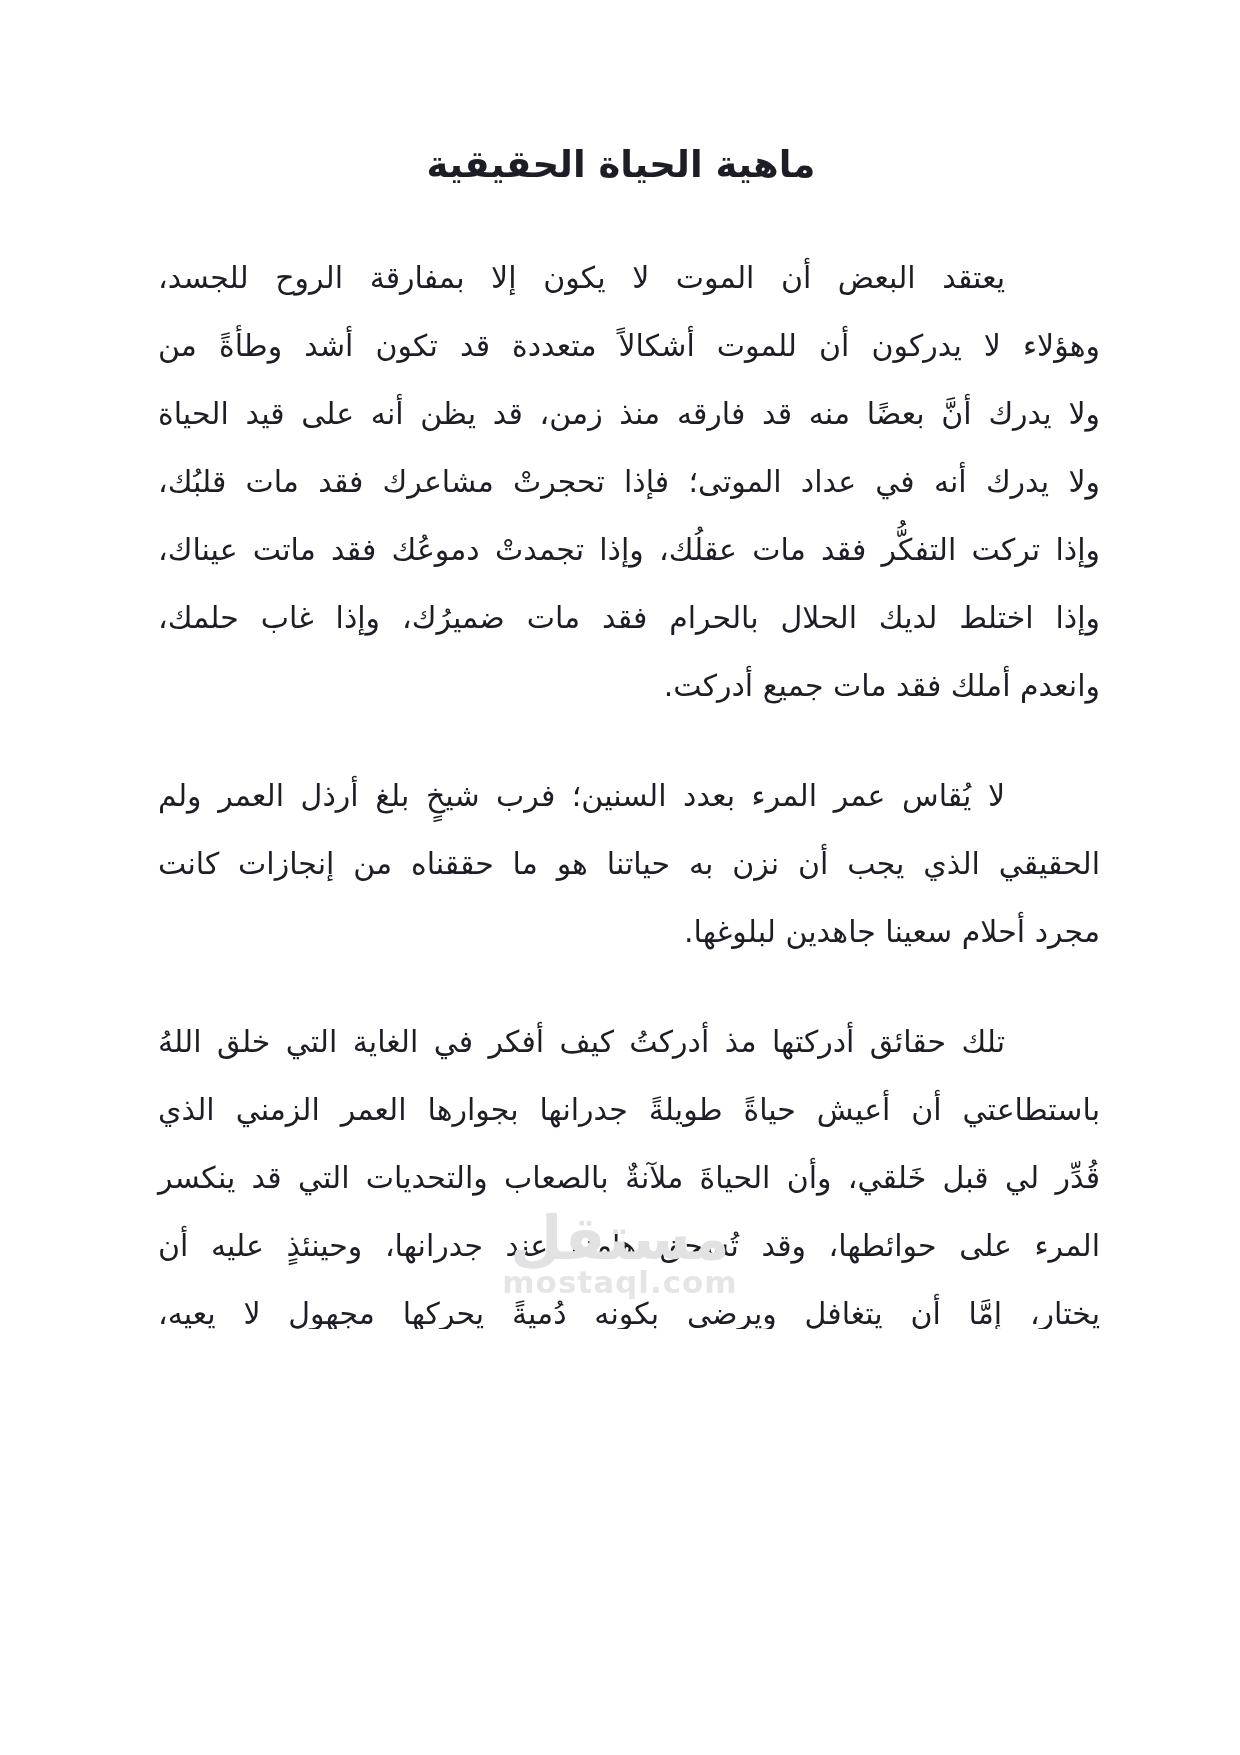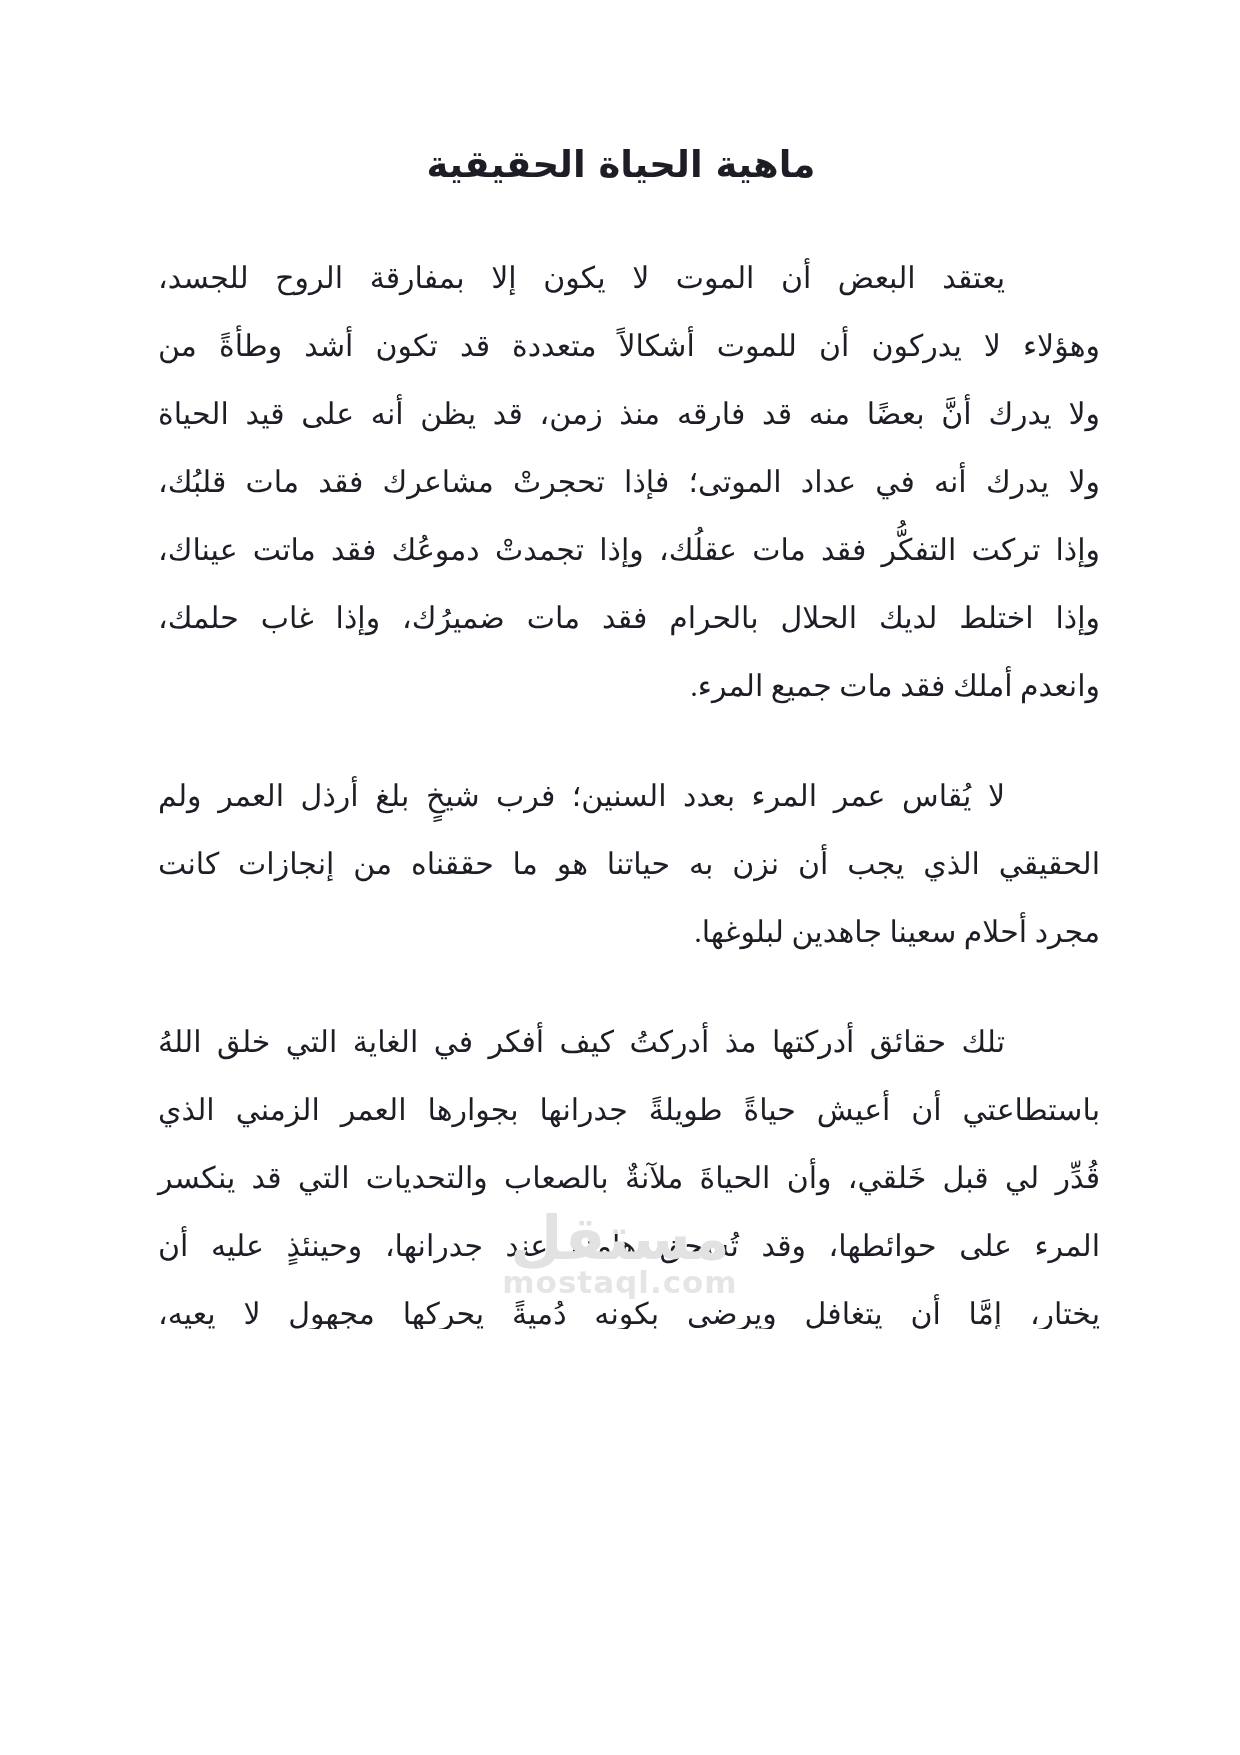--- a/index.html
+++ b/index.html
@@ -16,21 +16,21 @@
   .content { position: absolute; top: 0; right: 140px; width: 958px; }
   .doc-title {
     font-size: 37px;
     font-weight: bold;
     text-align: center;
     line-height: 66px;
     margin: 0;
     padding-top: 132px;
     padding-bottom: 46px;
   }
-  .para { margin: 0 0 42px 16px; font-family: Liberation Serif, serif; }
+  .para { margin: 0 0 42px 16px; }
   .line {
     font-size: 30px;
     line-height: 68px;
     text-align: justify;
     text-align-last: justify;
   }
   .line.first { text-indent: 95px; }
   .line.last { text-align-last: right; }
   .watermark {
     position: absolute;
@@ -53,21 +53,21 @@
 
     <h1 class="doc-title">ماهية الحياة الحقيقية</h1>
 
     <div class="para">
       <div class="line first">يعتقد البعض أن الموت لا يكون إلا بمفارقة الروح للجسد،</div>
       <div class="line">وهؤلاء لا يدركون أن للموت أشكالاً متعددة قد تكون أشد وطأةً من</div>
       <div class="line">ولا يدرك أنَّ بعضًا منه قد فارقه منذ زمن، قد يظن أنه على قيد الحياة</div>
       <div class="line">ولا يدرك أنه في عداد الموتى؛ فإذا تحجرتْ مشاعرك فقد مات قلبُك،</div>
       <div class="line">وإذا تركت التفكُّر فقد مات عقلُك، وإذا تجمدتْ دموعُك فقد ماتت عيناك،</div>
       <div class="line">وإذا اختلط لديك الحلال بالحرام فقد مات ضميرُك، وإذا غاب حلمك،</div>
-      <div class="line last">وانعدم أملك فقد مات جميع المرء.</div>
+      <div class="line last">وانعدم أملك فقد مات جميع أدركت.</div>
     </div>
 
     <div class="para">
       <div class="line first">لا يُقاس عمر المرء بعدد السنين؛ فرب شيخٍ بلغ أرذل العمر ولم</div>
       <div class="line">الحقيقي الذي يجب أن نزن به حياتنا هو ما حققناه من إنجازات كانت</div>
       <div class="line last">مجرد أحلام سعينا جاهدين لبلوغها.</div>
     </div>
 
     <div class="para">
       <div class="line first">تلك حقائق أدركتها مذ أدركتُ كيف أفكر في الغاية التي خلق اللهُ</div>

